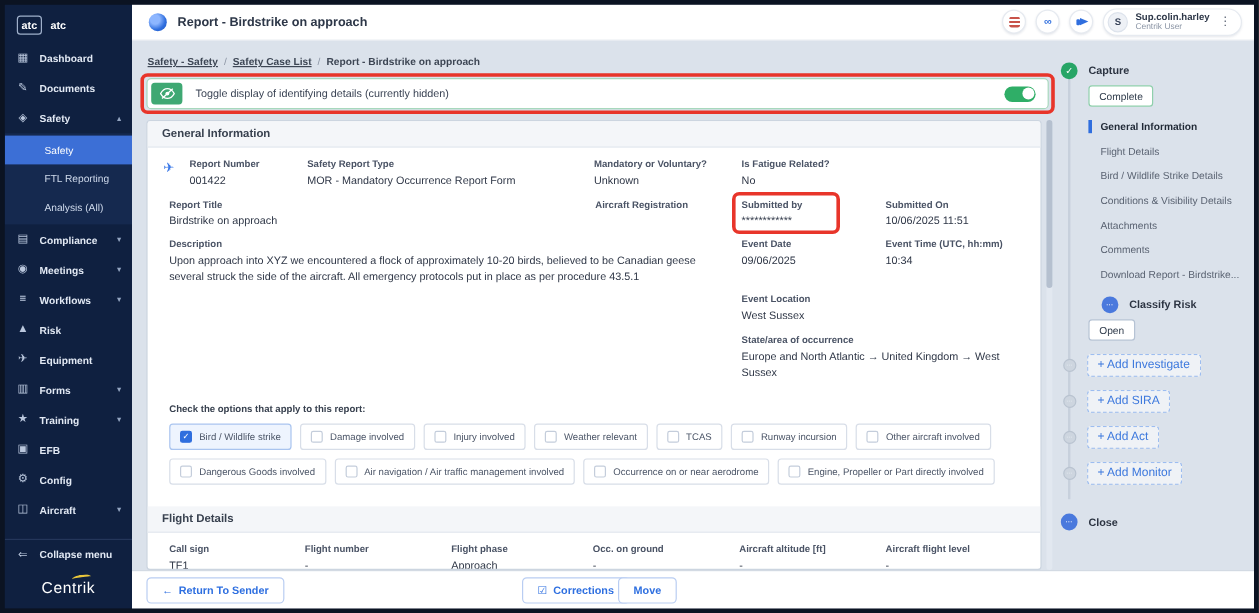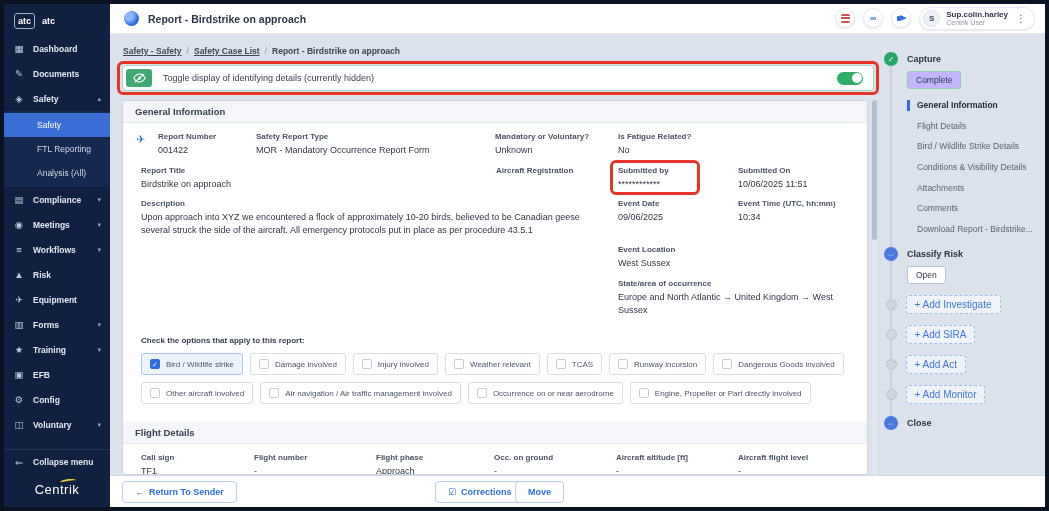--- a/index.html
+++ b/index.html
@@ -80,28 +80,28 @@
   
   .wf { position:absolute; left:774px; top:48px; width:160px; }
   .wf-line { position:absolute; left:6px; top:12px; width:2px; height:352px; background:#c7d0dc; }
   .wf-row { display:flex; align-items:center; gap:9px; position:relative; }
   .wf-circle { width:14px; height:14px; border-radius:50%; display:flex; align-items:center; justify-content:center; flex:0 0 auto; z-index:2; }
   .wf-circle.green { background:#27a566; color:#fff; font-size:8px; }
   .wf-circle.blue { background:#4a79dd; color:#fff; font-size:6px; letter-spacing:.5px; }
   .wf-circle.grey { width:11px; height:11px; margin-left:1.5px; background:#cdd5df; border:1px solid #b9c3d0; color:#eef1f5; font-size:5px; }
   .wf-step-label { font-size:9px; font-weight:700; color:#2c3442; }
   .wf-btn { display:inline-block; margin-left:23px; margin-top:5px; font-size:8.5px; border-radius:3px; padding:3px 8px; cursor:pointer; }
-  .wf-btn.complete { background:#c4b5fd; border:1px solid #8fd0ac; color:#2f3b4b; }
+  .wf-btn.complete { background:#ffffff; border:1px solid #8fd0ac; color:#2f3b4b; }
   .wf-btn.open { background:#fff; border:1px solid #b6c3d4; color:#2f3b4b; }
   .wf-nav { margin:11px 0 4px 23px; }
   .wf-nav-item { font-size:8.5px; color:#5a6372; padding:0 0 0 7px; border-left:3px solid transparent; margin-bottom:10px; cursor:pointer; line-height:1.25; }
   .wf-nav-item.active { color:#1f2835; font-weight:700; border-left-color:#2f6ede; }
   .wf-add { display:flex; align-items:center; gap:9px; margin-top:11px; }
   .wf-add .btn { font-size:10px; color:#3c78dd; border:1px dashed #9dbdf0; border-radius:3px; padding:3px 8px; background:rgba(255,255,255,.55); cursor:pointer; }
-  .mt14{margin-top:13px;} .mt12{margin-top:12px;}
+  .mt14{margin-top:13px;margin-left:34px;} .mt12{margin-top:24px;}
 
   
   .footer { position:absolute; left:0; right:0; bottom:0; height:32px; background:#fff; border-top:1px solid #d3dae3; }
   .fbtn { position:absolute; top:5px; height:22px; display:flex; align-items:center; gap:5px; background:#fff; border:1px solid #b9cdf2; border-radius:4px; color:#2e6fe0; font-size:9px; font-weight:700; padding:0 12px; cursor:pointer; }
   .fbtn.return { left:12px; }
   .fbtn.corrections { left:325px; }
   .fbtn.move { left:405px; }
 </style>
 </head>
 <body>
@@ -173,21 +173,21 @@
     <div class="si">
       <span class="ic">▣</span>
       <span>EFB</span>
     </div>
     <div class="si">
       <span class="ic">⚙</span>
       <span>Config</span>
     </div>
     <div class="si">
       <span class="ic">◫</span>
-      <span>Voluntary</span>
+      <span>Aircraft</span>
       <span class="chev">▾</span>
     </div>
     <div class="sidebar-bottom">
       <div class="si collapse-row">
         <span class="ic">⇐</span>
         <span>Collapse menu</span>
       </div>
       <div class="brand">
         <span class="swoosh"></span>
         <span>Centrik</span>
@@ -332,25 +332,25 @@
           <div class="cb">
             <span class="box"></span>
             <span>TCAS</span>
           </div>
           <div class="cb">
             <span class="box"></span>
             <span>Runway incursion</span>
           </div>
           <div class="cb">
             <span class="box"></span>
+            <span>Other aircraft involved</span>
+          </div>
+          <div class="cb">
+            <span class="box"></span>
             <span>Dangerous Goods involved</span>
-          </div>
-          <div class="cb">
-            <span class="box"></span>
-            <span>Other aircraft involved</span>
           </div>
           <div class="cb">
             <span class="box"></span>
             <span>Air navigation / Air traffic management involved</span>
           </div>
           <div class="cb">
             <span class="box"></span>
             <span>Occurrence on or near aerodrome</span>
           </div>
           <div class="cb">

